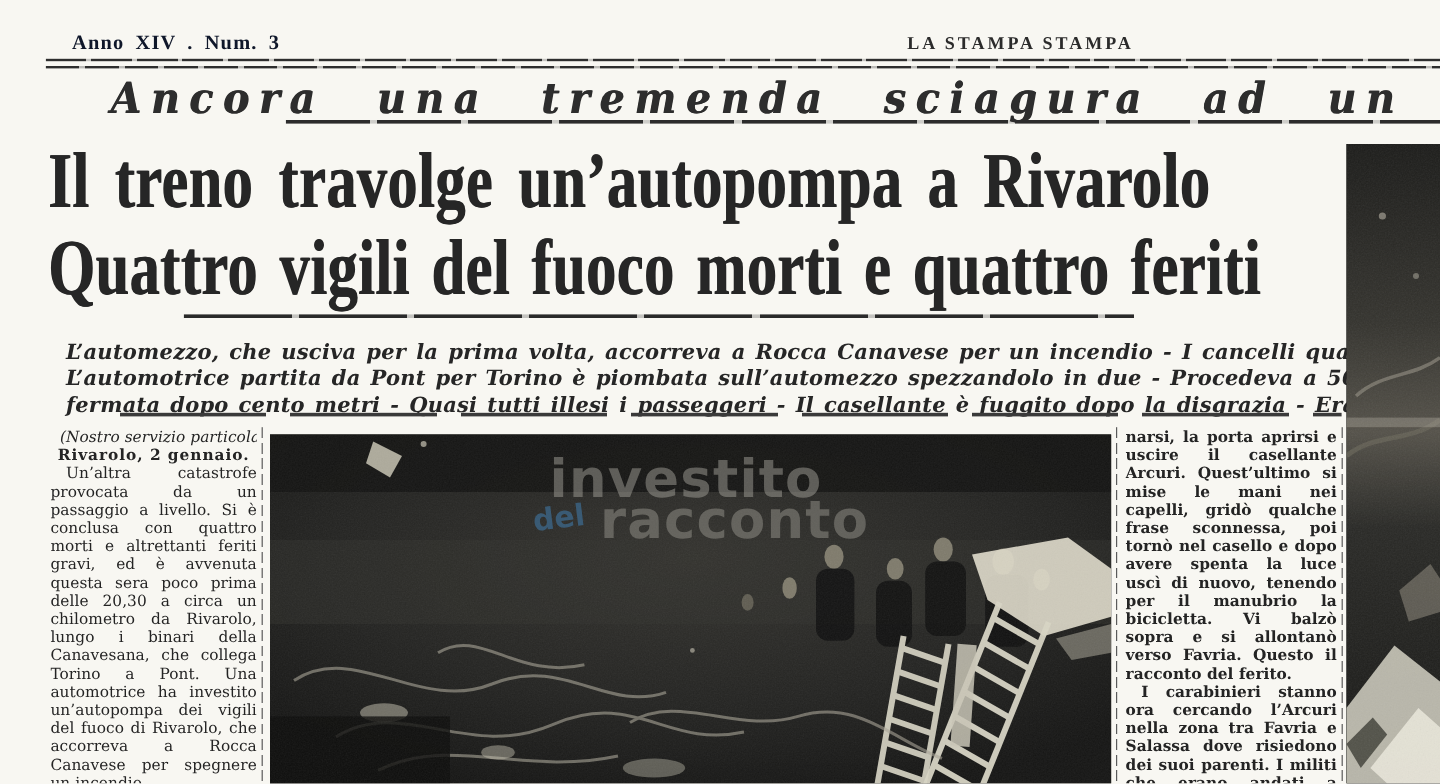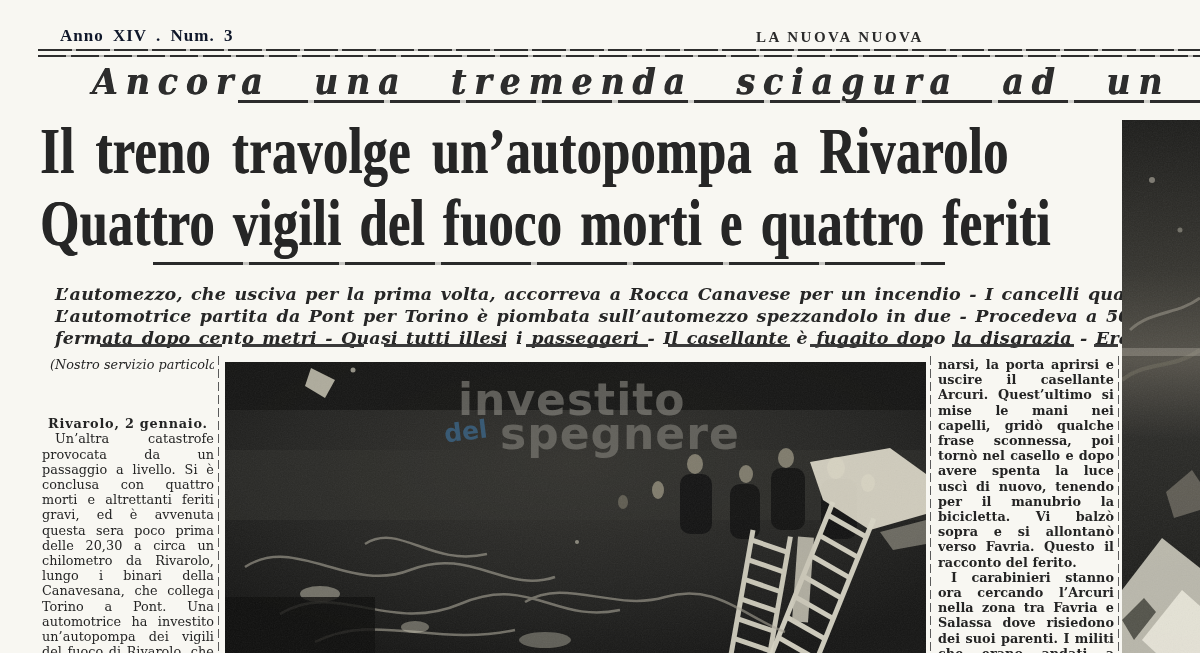--- a/index.html
+++ b/index.html
@@ -56,38 +56,38 @@
     top:357px;height:296px;overflow:hidden;
     font:12.8px/15.2px "DejaVu Serif",serif;
     letter-spacing:.05px;color:var(--ink,#242424);
     text-align:justify;
   }
   #col-left{left:42px;width:172px;}
   #col-right{left:938px;width:176px;font-weight:bold;}
   .col p{margin:0;text-indent:13px;}
   .col p.noindent{text-indent:0;}
   p.byline{font-style:italic;text-indent:8px;white-space:nowrap;}
-  p.dateline{font-weight:bold;text-align:center;text-indent:0;letter-spacing:.8px;margin-top:44px;}
+  p.dateline{font-weight:bold;text-align:center;text-indent:0;letter-spacing:.8px;}
   
   figure{margin:0;}
   #photo{left:225px;top:362px;width:701px;height:291px;background:var(--photo_dark,#1e1e1c);}
   #photo svg{display:block;}
   #photo-strip{left:1122px;top:120px;width:78px;height:533px;background:#1b1b19;}
   #photo-strip svg{display:block;}
   
   .wm{font-family:"DejaVu Sans",sans-serif;font-weight:bold;white-space:nowrap;}
   #wm-line1{left:458px;top:374px;font-size:44px;letter-spacing:1px;color:rgba(158,156,148,.52);}
   #wm-line2{left:500px;top:408px;font-size:44px;letter-spacing:1px;color:rgba(150,148,140,.5);}
   #wm-del{left:444px;top:417px;font-size:25px;color:rgba(62,110,150,.68);transform:rotate(-7deg);}
 </style>
 </head>
 <body>
 
 <div class="abs" id="masthead-issue">Anno XIV . Num. 3</div>
-<div class="abs" id="paper-title">LA NUOVA NUOVA</div>
+<div class="abs" id="paper-title">LA STAMPA STAMPA</div>
 <div class="abs hrule" id="rule-top-a"></div>
 <div class="abs hrule" id="rule-top-b"></div>
 
 <div class="abs" id="banner">Ancora una tremenda sciagura ad un pas</div>
 <div class="abs hrule" id="banner-underline"></div>
 
 <div class="abs headline-line" id="hl1">Il treno travolge un’autopompa a Rivarolo</div>
 <div class="abs headline-line" id="hl2">Quattro vigili del fuoco morti e quattro feriti</div>
 <div class="abs hrule" id="headline-rule"></div>
 
@@ -188,21 +188,21 @@
       <circle cx="352" cy="180" r="2" opacity=".6"></circle>
       <circle cx="415,218" r="0" opacity="0"></circle>
     </g>
     <rect x="0" y="235" width="150" height="56" fill="#0e0e0d" opacity=".8"></rect>
     <rect width="701" height="291" fill="#c8c4b6" filter="url(#grainF)" opacity=".16"></rect>
   </svg>
 </figure>
 
 <div class="abs wm" id="wm-line1">investito</div>
 <div class="abs wm" id="wm-del">del</div>
-<div class="abs wm" id="wm-line2">spegnere</div>
+<div class="abs wm" id="wm-line2">racconto</div>
 
 <aside class="abs col" id="col-right">
   <p class="noindent">narsi, la porta aprirsi e uscire il casellante Arcuri. Quest’ultimo si mise le mani nei capelli, gridò qualche frase sconnessa, poi tornò nel casello e dopo avere spenta la luce uscì di nuovo, tenendo per il manubrio la bicicletta. Vi balzò sopra e si allontanò verso Favria. Questo il racconto del ferito.</p>
   <p>I carabinieri stanno ora cercando l’Arcuri nella zona tra Favria e Salassa dove risiedono dei suoi parenti. I militi che erano andati a cercarlo a Ozegna hanno trovato solo la moglie e i due figlioletti. La donna era al corrente della sciagura, ma non aveva visto il marito.</p>
 
 </aside>
 
 <figure class="abs" id="photo-strip">
   <svg width="78" height="533" viewBox="0 0 78 533" xmlns="http://www.w3.org/2000/svg">
     <defs>

